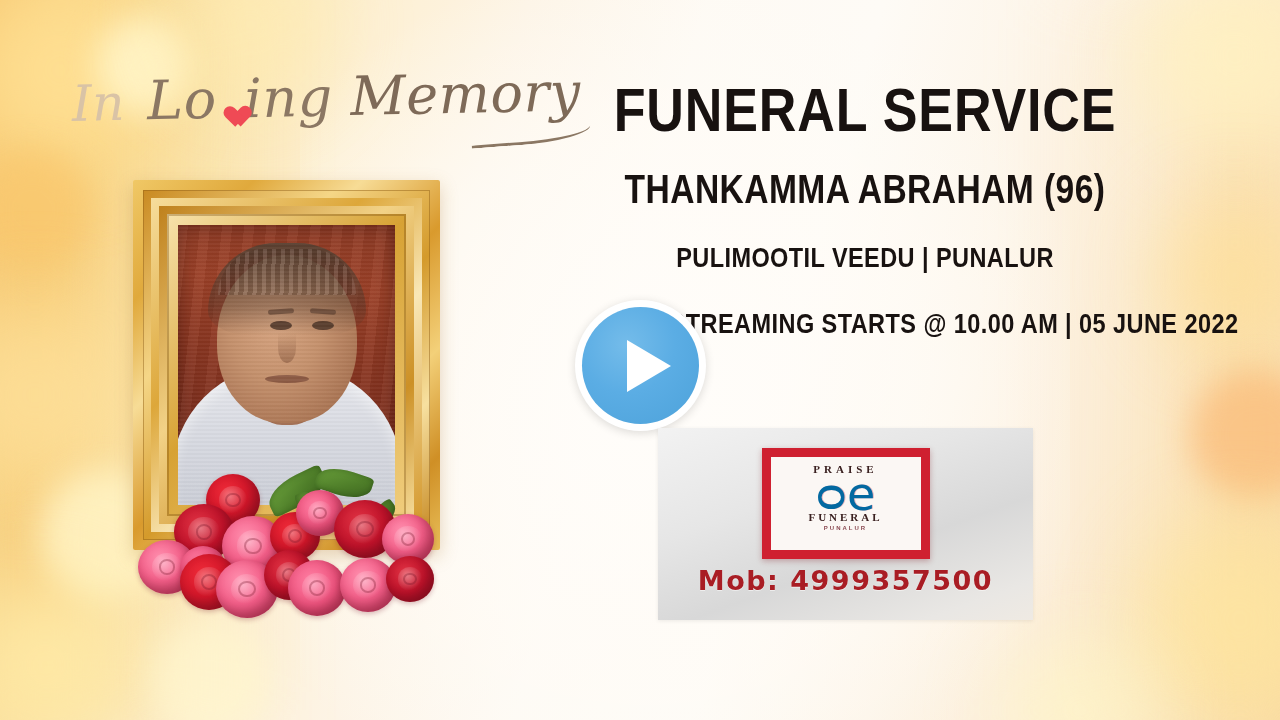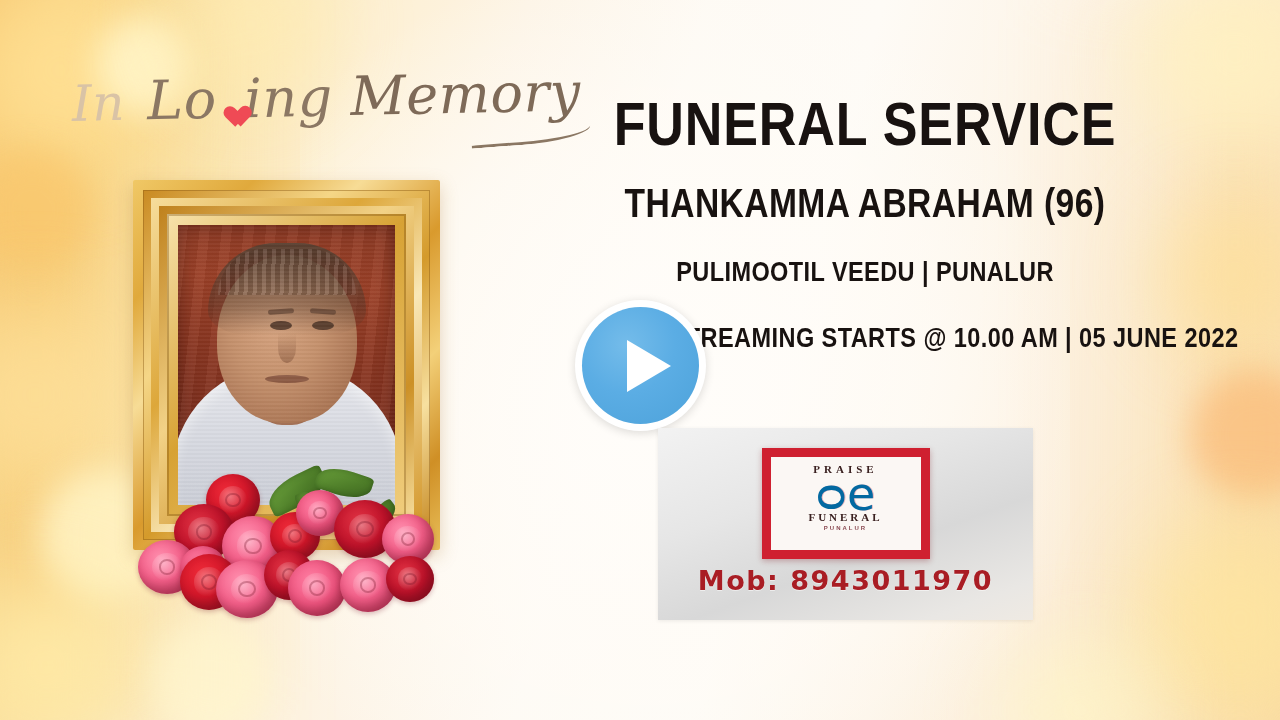--- a/index.html
+++ b/index.html
@@ -311,21 +311,21 @@
   }
   .rose.red   { background: radial-gradient(circle at 38% 34%, #ee2a38 0%, #d4172a 45%, #9e0f20 100%); }
   .rose.red2  { background: radial-gradient(circle at 40% 36%, #e03243 0%, #c0122a 50%, #8d0c1d 100%); }
   .rose.pink  { background: radial-gradient(circle at 38% 34%, #ff8fae 0%, #f4608a 45%, #d33f6b 100%); }
   .rose.pink2 { background: radial-gradient(circle at 40% 36%, #ff7fa3 0%, #ef5580 50%, #c93a64 100%); }
 
   
   .info {
     position: absolute;
     left: 560px;
-    top: 92px;
+    top: 78px;
     width: 610px;
     text-align: center;
   }
   .cond {
     font-family: "Liberation Sans Narrow", "Liberation Sans", sans-serif;
     font-weight: bold;
     color: #181210;
     transform: scaleX(.84);
     transform-origin: center center;
     white-space: nowrap;
@@ -548,16 +548,16 @@
 
   <div class="sponsor-panel">
     <div class="logo-card">
       <div class="logo-inner">
         <div class="logo-praise">PRAISE</div>
         <div class="logo-clef">ᴑe</div>
         <div class="logo-melodies">FUNERAL</div>
         <div class="logo-punalur">PUNALUR</div>
       </div>
     </div>
-    <div class="sponsor-mob">Mob: 8943011970</div>
+    <div class="sponsor-mob">Mob: 4999357500</div>
   </div>
 
 </div>
 
 </body></html>

